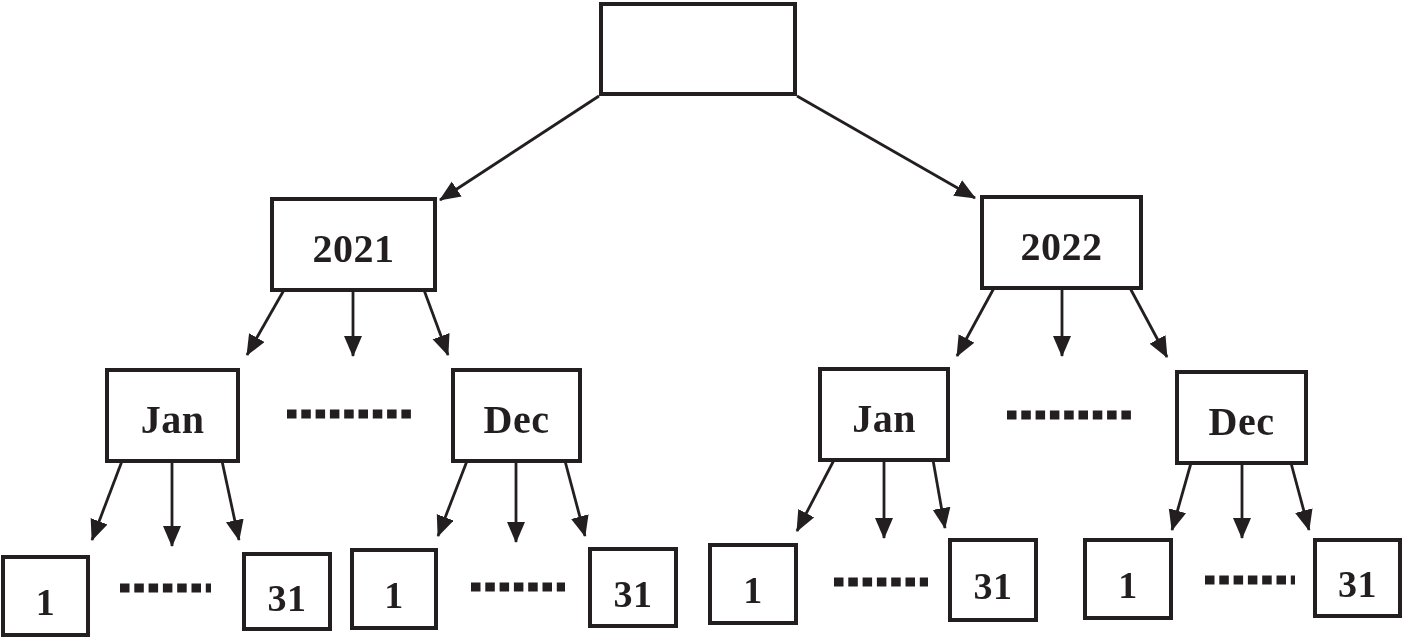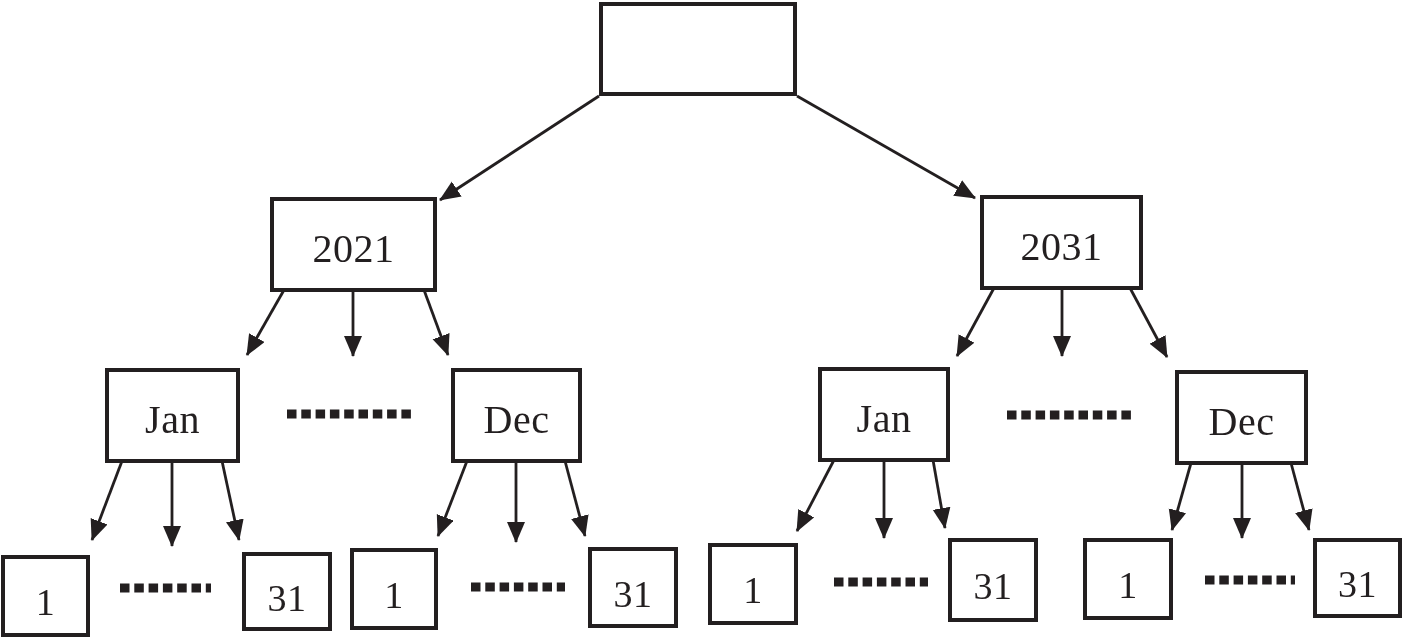--- a/index.html
+++ b/index.html
@@ -17,21 +17,21 @@
     width: 1403px; height: 638px;
   }
   .node {
     position: absolute;
     box-sizing: border-box;
     border: 4px solid #231f20;
     background: #ffffff;
     display: flex;
     align-items: center;
     justify-content: center;
-    font-weight: normal;
+    font-weight: bold;
     color: #231f20;
     padding-top: 8px;
     letter-spacing: 0.5px;
   }
   .node.root  { font-size: 40px; }
   .node.year, .node.month { font-size: 40px; }
   .node.day   { font-size: 38px; padding-top: 12px; }
 </style>
 </head>
 <body>
@@ -79,21 +79,21 @@
       <line x1="120" y1="588" x2="211" y2="588"></line>
       <line x1="471" y1="587" x2="565" y2="587"></line>
       <line x1="834" y1="582" x2="928" y2="582"></line>
       <line x1="1205" y1="580" x2="1295" y2="580"></line>
     </g>
   </svg>
 
   <div class="node root" style="left:599px; top:2px; width:198px; height:94px;"></div>
 
   <div class="node year" style="left:270px; top:197px; width:167px; height:95px;">2021</div>
-  <div class="node year" style="left:980px; top:195px; width:163px; height:95px;">2031</div>
+  <div class="node year" style="left:980px; top:195px; width:163px; height:95px;">2022</div>
 
   <div class="node month" style="left:105px; top:368px; width:135px; height:95px;">Jan</div>
   <div class="node month" style="left:451px; top:368px; width:131px; height:95px;">Dec</div>
 
   <div class="node month" style="left:818px; top:367px; width:132px; height:95px;">Jan</div>
   <div class="node month" style="left:1175px; top:370px; width:133px; height:95px;">Dec</div>
 
   <div class="node day" style="left:1px; top:555px; width:89px; height:82px;">1</div>
   <div class="node day" style="left:242px; top:552px; width:90px; height:79px;">31</div>
 

